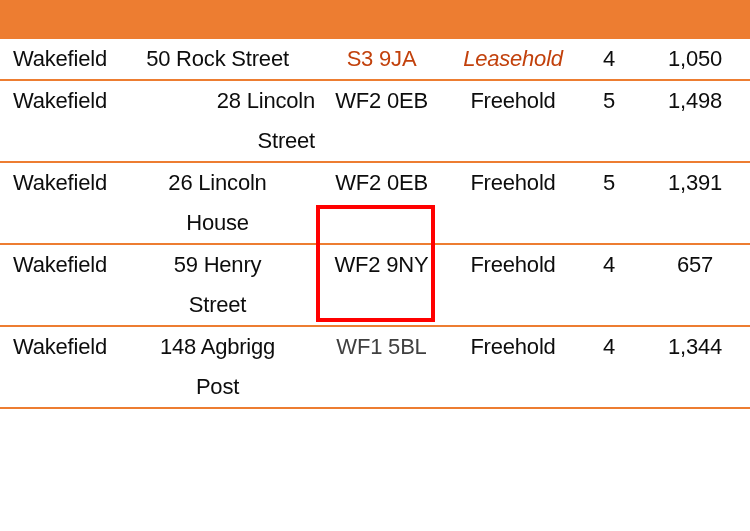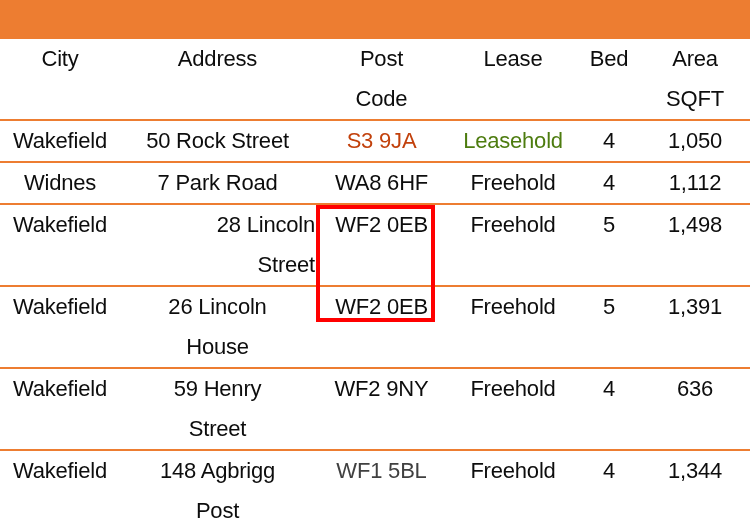--- a/index.html
+++ b/index.html
@@ -96,84 +96,42 @@
   <table id="property-table">
     <colgroup>
       <col class="col-city">
       <col class="col-address">
       <col class="col-post">
       <col class="col-lease">
       <col class="col-bed">
       <col class="col-area">
     </colgroup>
     <tbody>
-      <tr class="hdr rule-bottom">
-        <td style="border-bottom-color: rgb(237, 125, 49); color: rgb(13, 13, 13);">
-          <span class="ln">City</span>
-        </td>
-        <td style="border-bottom-color: rgb(237, 125, 49); color: rgb(13, 13, 13);">
-          <span class="ln">Address</span>
-        </td>
-        <td style="border-bottom-color: rgb(237, 125, 49); color: rgb(13, 13, 13);">
-          <span class="ln">Post</span>
-          <span class="ln">Code</span>
-        </td>
-        <td style="border-bottom-color: rgb(237, 125, 49); color: rgb(13, 13, 13);">
-          <span class="ln">Lease</span>
-        </td>
-        <td style="border-bottom-color: rgb(237, 125, 49); color: rgb(13, 13, 13);">
-          <span class="ln">Bed</span>
-        </td>
-        <td style="border-bottom-color: rgb(237, 125, 49); color: rgb(13, 13, 13);">
-          <span class="ln">Area</span>
-          <span class="ln">SQFT</span>
-        </td>
-      </tr>
 
       <tr class="data rule-bottom">
         <td style="border-bottom-color: rgb(237, 125, 49); color: rgb(13, 13, 13);">
           <span class="ln">Wakefield</span>
         </td>
         <td style="border-bottom-color: rgb(237, 125, 49); color: rgb(13, 13, 13);">
           <span class="ln">50 Rock Street</span>
         </td>
         <td style="border-bottom-color: rgb(237, 125, 49); color: #c2410c;">
           <span class="ln">S3 9JA</span>
         </td>
-        <td style="border-bottom-color: rgb(237, 125, 49); color: #4d7c0f;">
+        <td style="border-bottom-color: rgb(237, 125, 49); color: #c2410c; font-style: italic;">
           <span class="ln">Leasehold</span>
         </td>
         <td style="border-bottom-color: rgb(237, 125, 49); color: rgb(13, 13, 13);">
           <span class="ln">4</span>
         </td>
         <td style="border-bottom-color: rgb(237, 125, 49); color: rgb(13, 13, 13);">
           <span class="ln">1,050</span>
         </td>
       </tr>
 
-      <tr class="data rule-bottom">
-        <td style="border-bottom-color: rgb(237, 125, 49); color: rgb(13, 13, 13);">
-          <span class="ln">Widnes</span>
-        </td>
-        <td style="border-bottom-color: rgb(237, 125, 49); color: rgb(13, 13, 13);">
-          <span class="ln">7 Park Road</span>
-        </td>
-        <td style="border-bottom-color: rgb(237, 125, 49); color: rgb(13, 13, 13);">
-          <span class="ln">WA8 6HF</span>
-        </td>
-        <td style="border-bottom-color: rgb(237, 125, 49); color: rgb(13, 13, 13);">
-          <span class="ln">Freehold</span>
-        </td>
-        <td style="border-bottom-color: rgb(237, 125, 49); color: rgb(13, 13, 13);">
-          <span class="ln">4</span>
-        </td>
-        <td style="border-bottom-color: rgb(237, 125, 49); color: rgb(13, 13, 13);">
-          <span class="ln">1,112</span>
-        </td>
-      </tr>
 
       <tr class="data rule-bottom">
         <td style="border-bottom-color: rgb(237, 125, 49); color: rgb(13, 13, 13);">
           <span class="ln">Wakefield</span>
         </td>
         <td style="border-bottom-color: rgb(237, 125, 49); color: rgb(13, 13, 13); text-align: right;">
           <span class="ln">28 Lincoln</span>
           <span class="ln">Street</span>
         </td>
         <td style="border-bottom-color: rgb(237, 125, 49); color: rgb(13, 13, 13);">
@@ -223,21 +181,21 @@
         <td style="border-bottom-color: rgb(237, 125, 49); color: rgb(13, 13, 13);">
           <span class="ln">WF2 9NY</span>
         </td>
         <td style="border-bottom-color: rgb(237, 125, 49); color: rgb(13, 13, 13);">
           <span class="ln">Freehold</span>
         </td>
         <td style="border-bottom-color: rgb(237, 125, 49); color: rgb(13, 13, 13);">
           <span class="ln">4</span>
         </td>
         <td style="border-bottom-color: rgb(237, 125, 49); color: rgb(13, 13, 13);">
-          <span class="ln">636</span>
+          <span class="ln">657</span>
         </td>
       </tr>
 
       <tr class="data rule-bottom">
         <td style="border-bottom-color: rgb(237, 125, 49); color: rgb(13, 13, 13);">
           <span class="ln">Wakefield</span>
         </td>
         <td style="border-bottom-color: rgb(237, 125, 49); color: rgb(13, 13, 13);">
           <span class="ln">148 Agbrigg</span>
           <span class="ln">Post</span>

